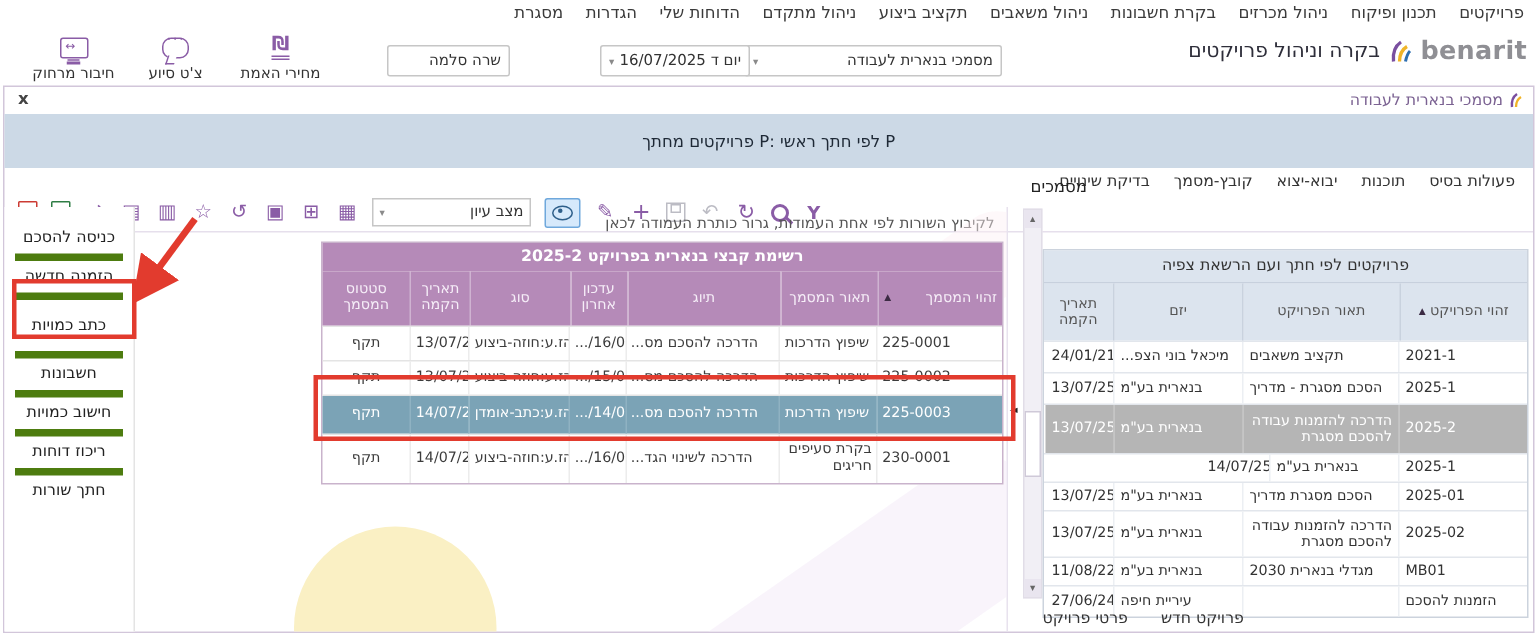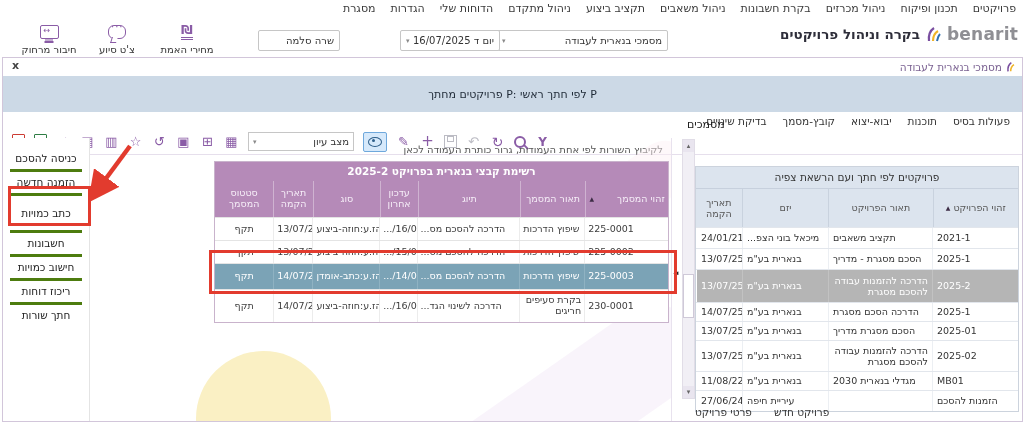--- a/index.html
+++ b/index.html
@@ -4,21 +4,21 @@
 <style>
   html,body{margin:0;padding:0;background:#fff;font-family:"DejaVu Sans","Liberation Sans",sans-serif;}
   #screen{position:relative;width:1024px;height:422px;background:#fff;overflow:hidden;}
 
   
   .topmenu{position:absolute;top:2px;right:8px;direction:rtl;display:flex;gap:15px;font-size:11px;color:#3b3b3b;}
   .topmenu span{cursor:pointer;white-space:nowrap;}
 
   
   .brand{position:absolute;top:24px;right:6px;display:flex;align-items:center;gap:6px;direction:ltr;}
-  .brand .heb{font-size:13.5px;font-weight:700;color:#2e2e3a;}
+  .brand .heb{font-size:13.5px;font-weight:400;color:#2e2e3a;}
   .brand .lat{font-size:17px;font-weight:700;color:#8f8f94;letter-spacing:.2px;}
   .field{position:absolute;height:19px;border:1px solid #c6c6c6;border-radius:2px;background:#fff;
          font-size:10px;color:#333;display:flex;direction:rtl;align-items:center;justify-content:space-between;padding:0 5px;}
   .field .arrow{font-size:7px;color:#8a8a8a;}
   .appbtn{position:absolute;top:22px;width:74px;text-align:center;font-size:10px;color:#333;cursor:pointer;}
   .appbtn .ic{display:flex;align-items:center;justify-content:center;height:20px;margin-bottom:2px;}
   .shekel{font-size:13px;line-height:12px;color:#8a5ca6;border-bottom:3px double #8a5ca6;padding-bottom:1px;font-weight:700;}
   .chat-ico{width:16px;height:12px;border:1.5px solid #8a5ca6;border-radius:6px;position:relative;}
   .chat-ico::before{content:"\00B7\00B7\00B7";position:absolute;top:-5px;left:2px;font-size:10px;color:#8a5ca6;letter-spacing:1px;}
   .chat-ico::after{content:"";position:absolute;left:2px;bottom:-5px;width:5px;height:5px;border-left:1.5px solid #8a5ca6;border-bottom:1.5px solid #8a5ca6;transform:skew(-18deg);background:#fff;}
@@ -43,21 +43,21 @@
   .icon-eye{width:12px;height:8px;border:1.5px solid #2e5f8a;border-radius:50%;position:relative;}
   .icon-eye::after{content:"";position:absolute;left:3px;top:1.5px;width:3px;height:3px;border-radius:50%;background:#2e5f8a;}
   .icon-save{width:11px;height:11px;border:1.5px solid #bcbcc4;position:relative;cursor:pointer;}
   .icon-save::before{content:"";position:absolute;top:0;left:2px;width:5px;height:4px;border:1px solid #bcbcc4;}
   .icon-search{width:8px;height:8px;border:2px solid #8a5ca6;border-radius:50%;position:relative;cursor:pointer;}
   .icon-search::after{content:"";position:absolute;width:6px;height:2px;background:#8a5ca6;transform:rotate(45deg);right:-5px;bottom:-2px;}
   .docs-label{position:absolute;left:684px;top:60px;font-size:11px;color:#222;}
 
   
   .lsb{position:absolute;left:0;top:80px;bottom:0;width:87px;border-right:1px solid #e4e4e4;padding-top:10px;box-sizing:border-box;background:#fff;}
-  .lsb-item{height:21px;line-height:21px;text-align:center;font-size:10.5px;color:#222;border-bottom:3px solid #4d7c0f;margin:0 7px;cursor:pointer;white-space:nowrap;}
+  .lsb-item{height:21px;line-height:21px;text-align:center;font-size:10.5px;color:#222;border-bottom:5px solid #4d7c0f;margin:0 7px;cursor:pointer;white-space:nowrap;}
   .lsb-item.tall{height:34px;line-height:34px;}
 
   
   .main{position:absolute;left:88px;top:80px;width:580px;bottom:0;overflow:hidden;border-right:1px solid #e8e2ee;}
   .hint{direction:rtl;text-align:right;padding:6px 8px 0 0;font-size:10px;color:#555;}
   .deco-circle{position:absolute;left:105px;bottom:-65px;width:135px;height:135px;border-radius:50%;background:#faf0c4;}
   .deco-ribbon{position:absolute;right:-50px;bottom:-40px;width:310px;height:95px;background:#f5ecf9;border-radius:48px;transform:rotate(-35deg);opacity:.6;}
   .deco-wisp{position:absolute;right:-30px;top:30px;width:150px;height:55px;background:#fdeff3;border-radius:30px;transform:rotate(-35deg);opacity:.45;}
 
   .mtable{position:absolute;left:123px;top:23px;width:453px;direction:rtl;border:1px solid #c9b3cc;background:#fff;font-size:9.5px;color:#3c3c3c;}
@@ -321,21 +321,20 @@
             <div class="rcell p-date p-h20">13/07/25</div>
           </div>
           <div class="rrow selected">
             <div class="rcell p-id p-h32">2025-2</div>
             <div class="rcell p-desc p-h32" style="white-space:normal;">הדרכה להזמנות עבודה להסכם מסגרת</div>
             <div class="rcell p-init p-h32">בנארית בע"מ</div>
             <div class="rcell p-date p-h32">13/07/25</div>
           </div>
           <div class="rrow">
             <div class="rcell p-id p-h18">2025-1</div>
-            <div class="rcell p-desc p-h18">הדרכה הסכם מסגרת</div>
             <div class="rcell p-init p-h18">בנארית בע"מ</div>
             <div class="rcell p-date p-h18">14/07/25</div>
           </div>
           <div class="rrow">
             <div class="rcell p-id p-h18">2025-01</div>
             <div class="rcell p-desc p-h18">הסכם מסגרת מדריך</div>
             <div class="rcell p-init p-h18">בנארית בע"מ</div>
             <div class="rcell p-date p-h18">13/07/25</div>
           </div>
           <div class="rrow">

